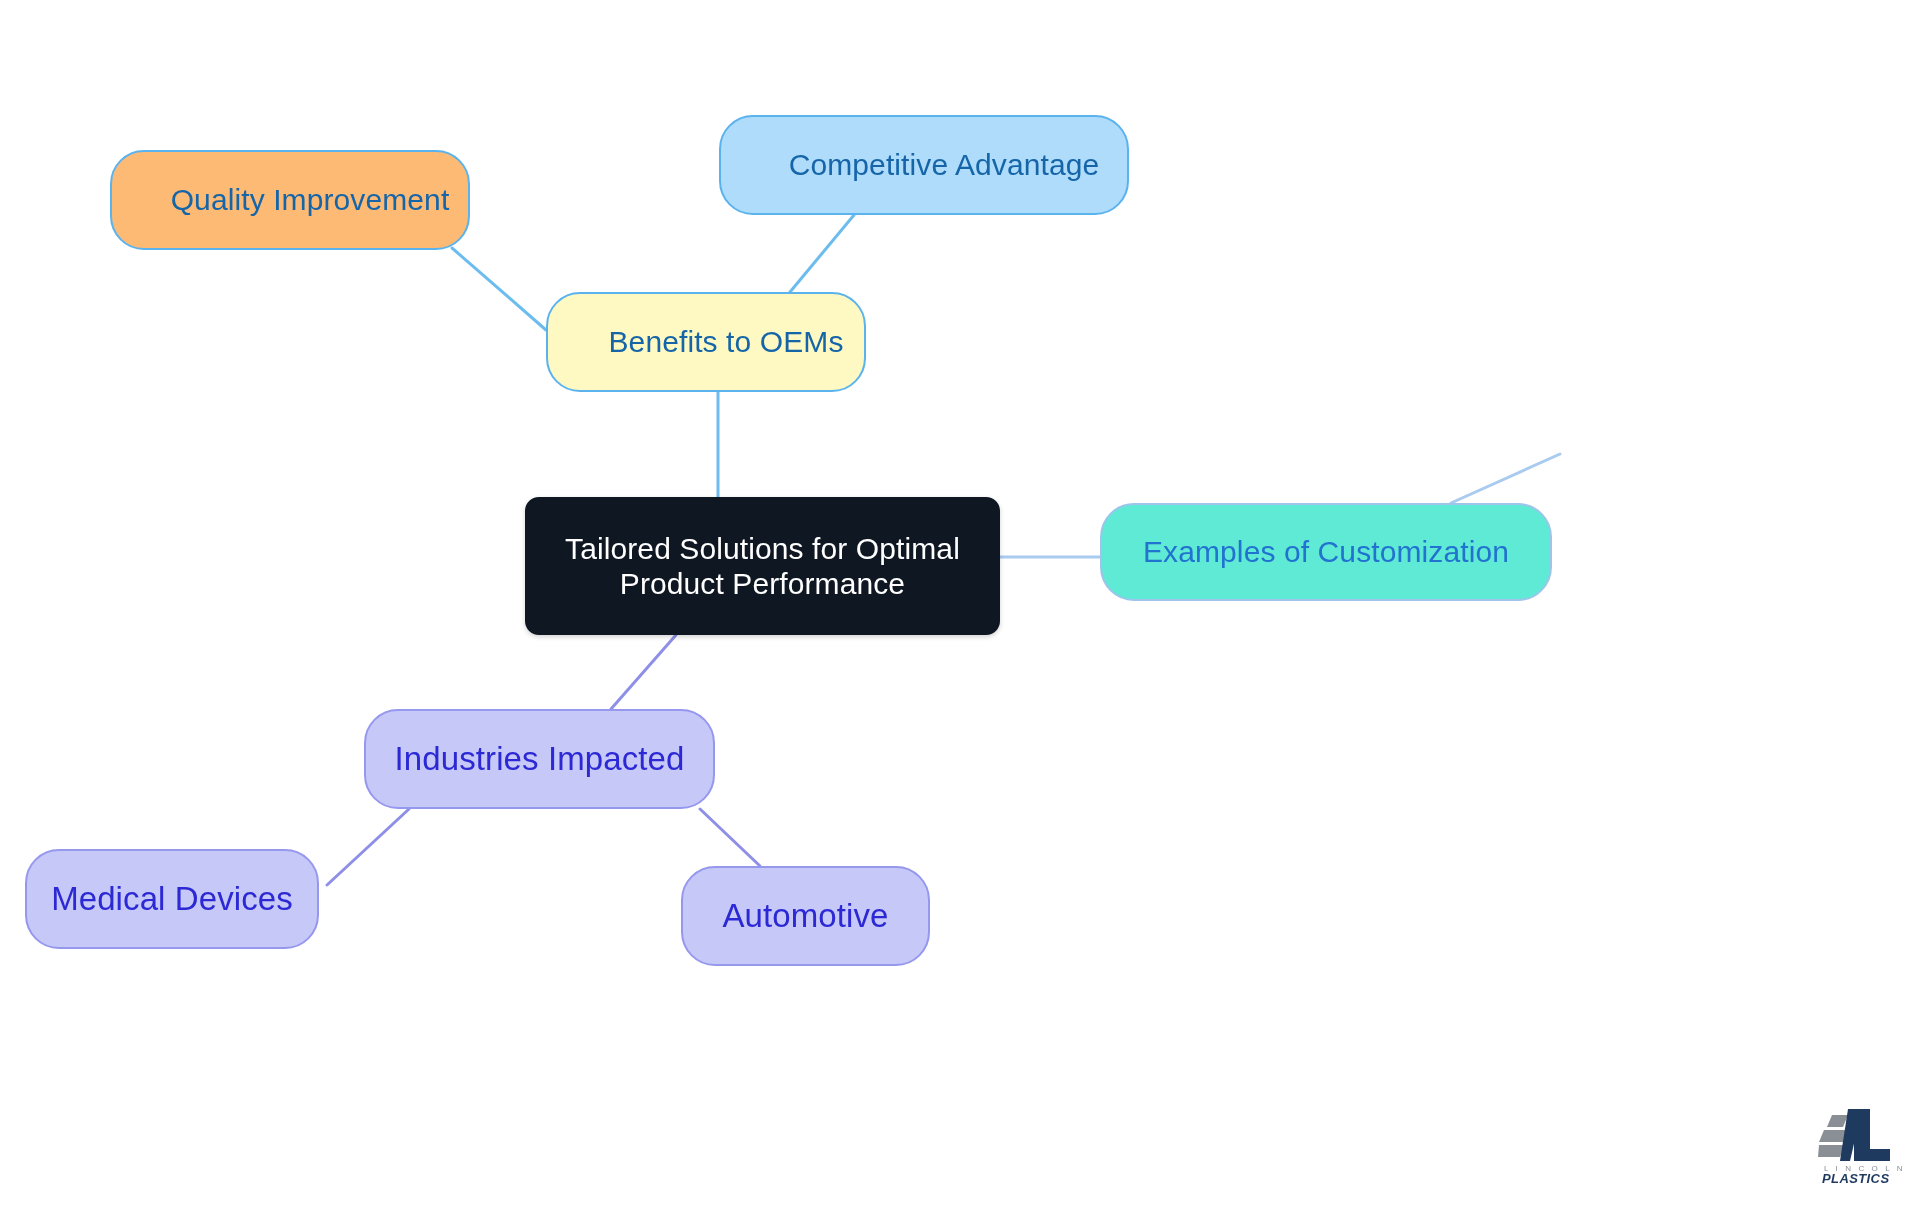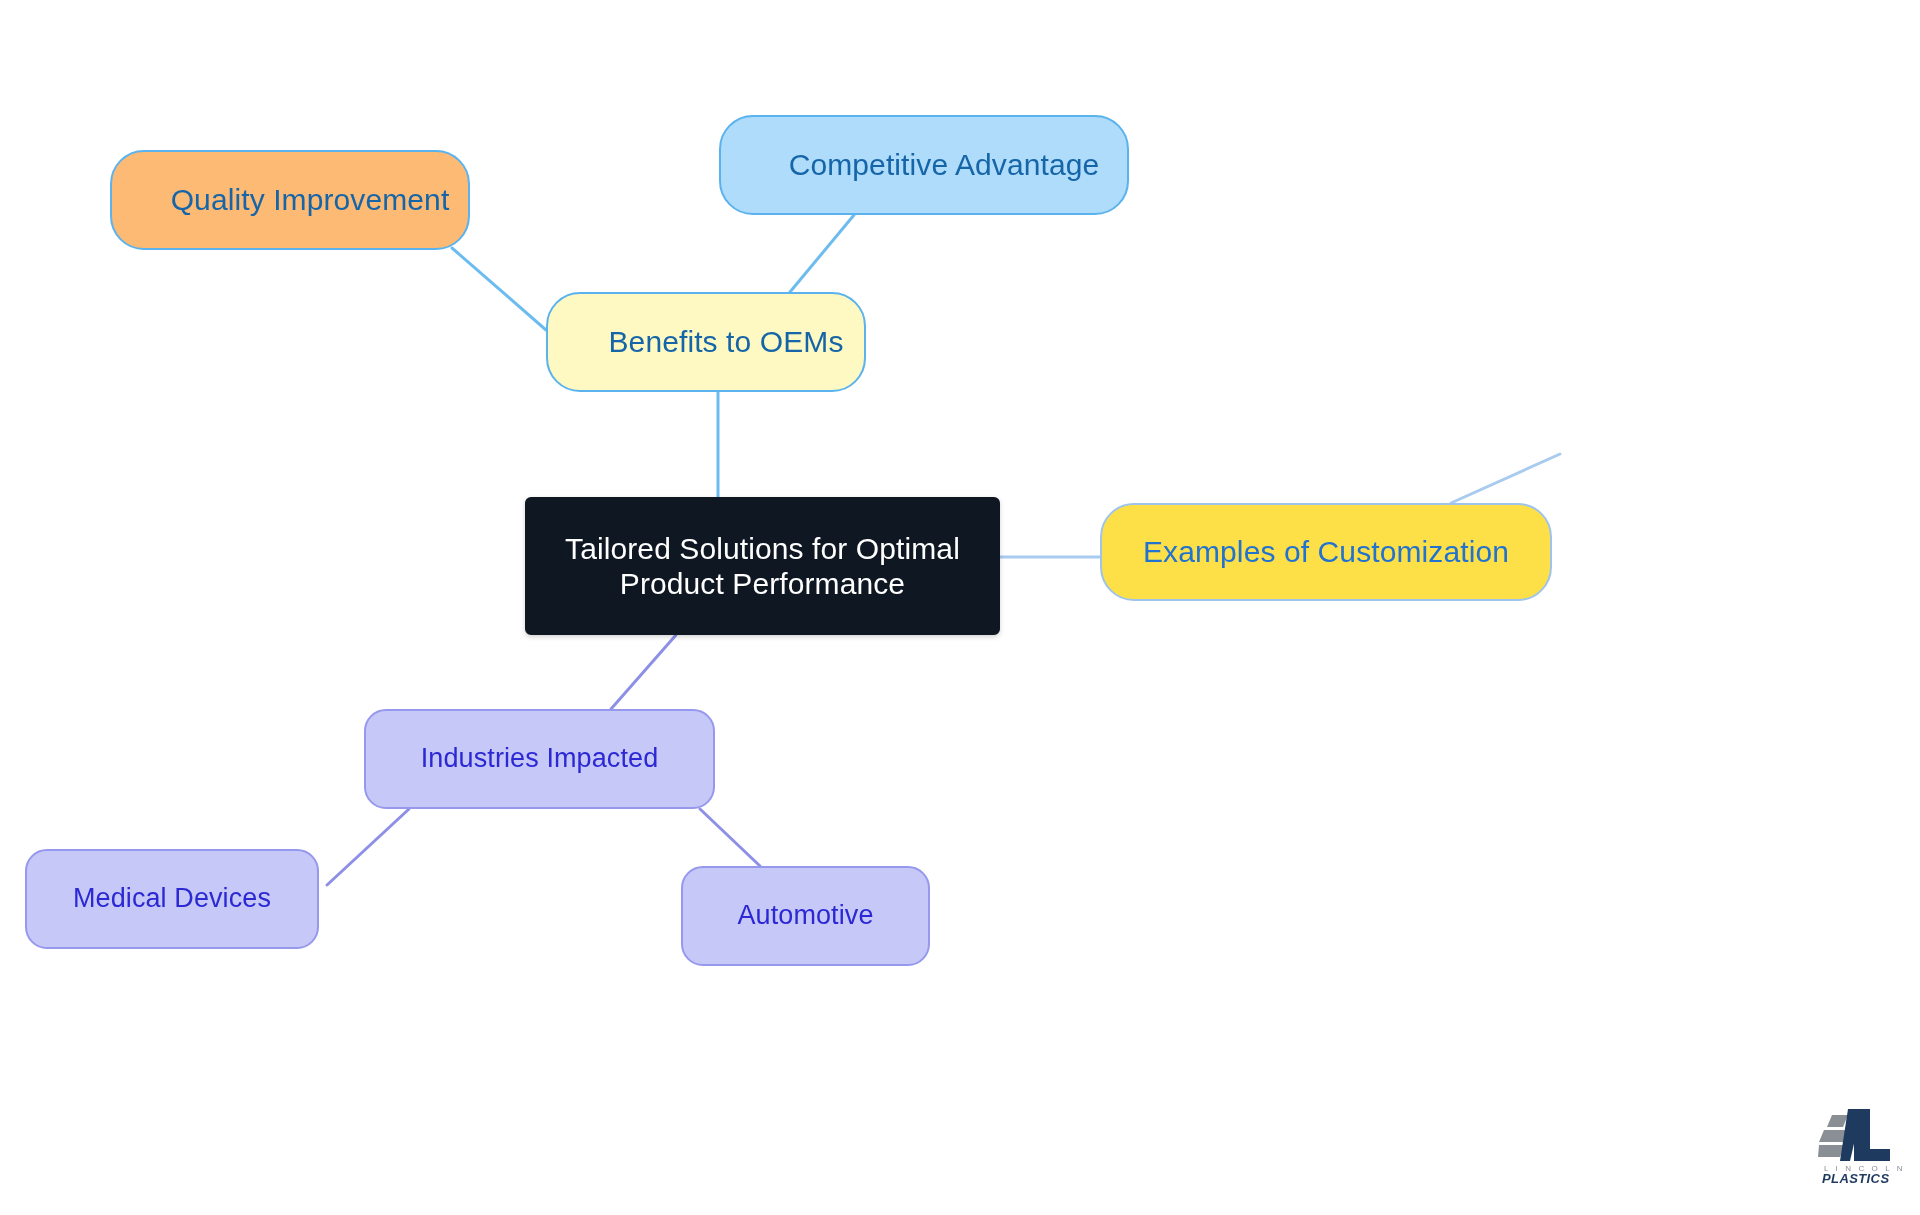--- a/index.html
+++ b/index.html
@@ -28,21 +28,21 @@
     letter-spacing:.1px;
     z-index:3;
   }
 
   
   .node.root{
     background:#0f1722;
     border-color:#0f1722;
     color:#ffffff;
     font-size:30px;
-    border-radius:6px;
+    border-radius:14px;
     box-shadow:0 2px 5px rgba(0,0,0,.18);
   }
   
   .node.sky{
     background:#aedcfa;
     border-color:#5bb3ee;
     color:#1565a8;
     font-size:30px;
     padding-left:40px;
   }
@@ -51,22 +51,21 @@
     background:#cfe3fa;
     border-color:#9ec4ec;
     color:#2272cf;
     font-size:30px;
   }
   
   .node.violet{
     background:#c6c8f8;
     border-color:#9698ee;
     color:#2b28d4;
-    font-size:27px;
-    border-radius:22px;
+    font-size:33px;
   }
 
   
   #logo{
     position:absolute;
     left:1818px;top:1103px;
     width:88px;height:82px;
     z-index:5;
   }
 </style>
@@ -88,21 +87,21 @@
 
   <div class="node root" style="left: 525px; top: 497px; width: 475px; height: 138px; background: rgb(15, 23, 34); color: rgb(255, 255, 255);">Tailored Solutions for Optimal
 Product Performance</div>
 
   <div class="node sky" style="left: 546px; top: 292px; width: 320px; height: 100px; background: #fef9c3; border-color: rgb(91, 179, 238); color: rgb(21, 101, 168);">Benefits to OEMs</div>
 
   <div class="node sky" style="left: 110px; top: 150px; width: 360px; height: 100px; background: #fdba74; border-color: rgb(91, 179, 238); color: rgb(21, 101, 168);">Quality Improvement</div>
 
   <div class="node sky" style="left: 719px; top: 115px; width: 410px; height: 100px; background: rgb(174, 220, 250); border-color: rgb(91, 179, 238); color: rgb(21, 101, 168);">Competitive Advantage</div>
 
-  <div class="node pale" style="left: 1100px; top: 503px; width: 452px; height: 98px; background: #fde047; border-color: rgb(158, 196, 236); color: rgb(34, 114, 207);">Examples of Customization</div>
+  <div class="node pale" style="left: 1100px; top: 503px; width: 452px; height: 98px; background: #5eead4; border-color: rgb(158, 196, 236); color: rgb(34, 114, 207);">Examples of Customization</div>
 
 
   <div class="node violet" style="left: 364px; top: 709px; width: 351px; height: 100px; background: rgb(198, 200, 248); border-color: rgb(150, 152, 238); color: rgb(43, 40, 212);">Industries Impacted</div>
 
   <div class="node violet" style="left: 25px; top: 849px; width: 294px; height: 100px; background: rgb(198, 200, 248); border-color: rgb(150, 152, 238); color: rgb(43, 40, 212);">Medical Devices</div>
 
   <div class="node violet" style="left: 681px; top: 866px; width: 249px; height: 100px; background: rgb(198, 200, 248); border-color: rgb(150, 152, 238); color: rgb(43, 40, 212);">Automotive</div>
 
   <div id="logo">
     <svg viewBox="0 0 88 82" width="88" height="82">

